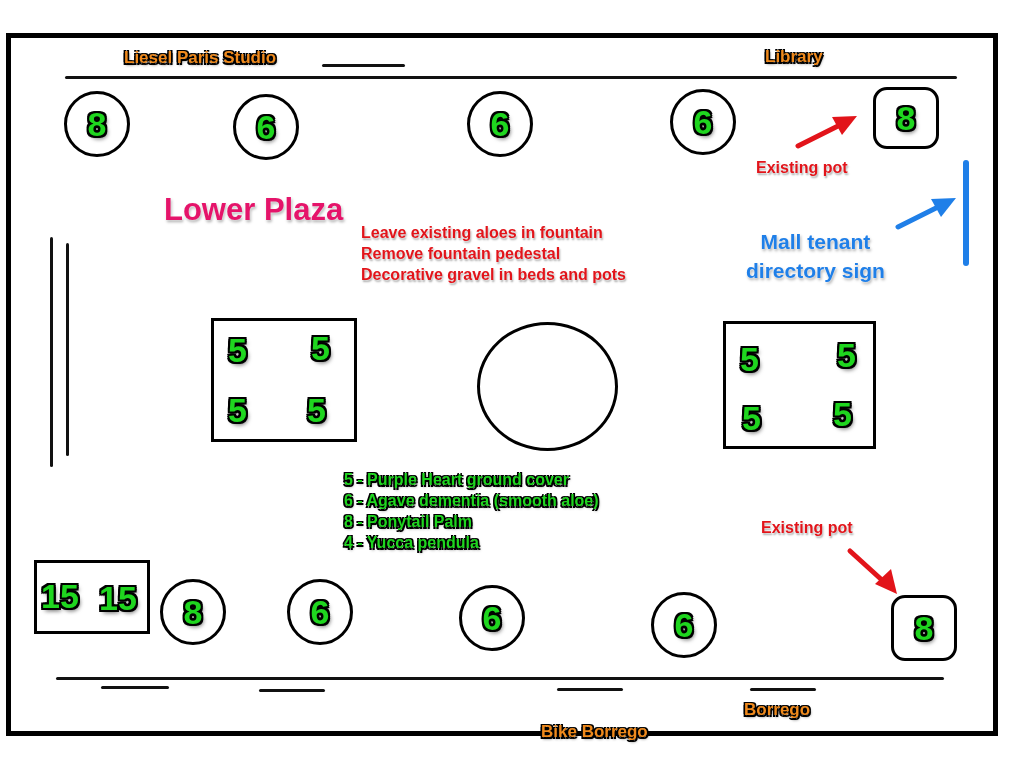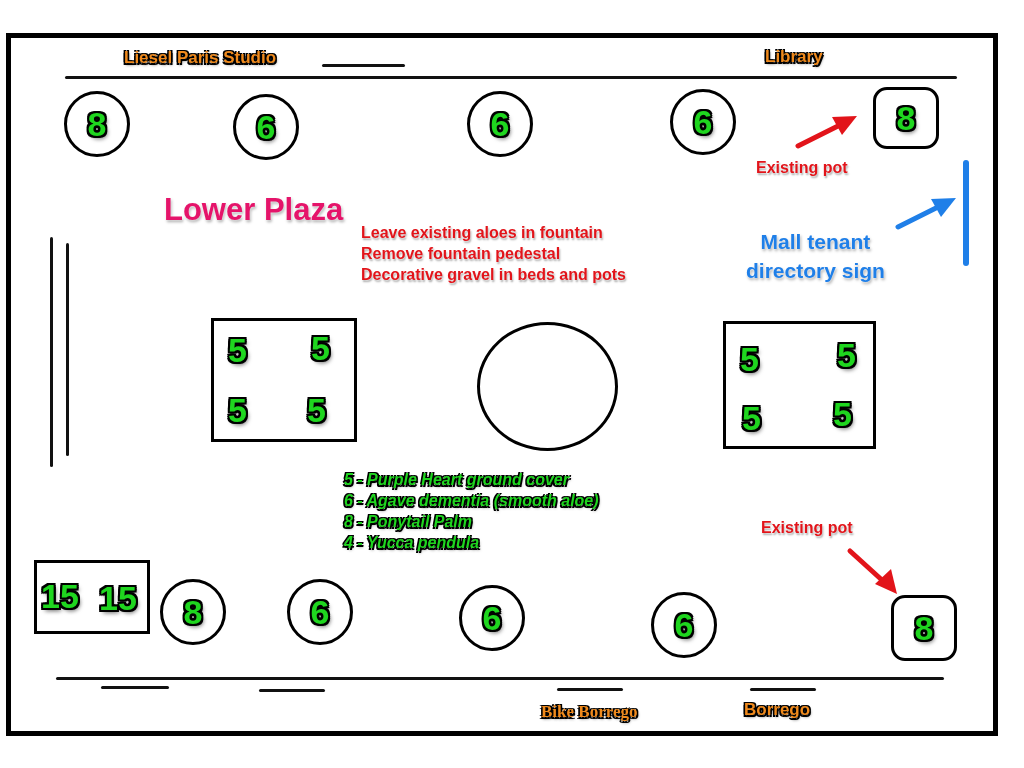--- a/index.html
+++ b/index.html
@@ -10,21 +10,21 @@
   .vline { position:absolute; width:3px; background:#111; border-radius:2px; }
   .circle { position:absolute; border:3px solid #000; border-radius:50%; box-sizing:border-box; display:flex; align-items:center; justify-content:center; }
   .rpot { position:absolute; border:3px solid #000; border-radius:14px; box-sizing:border-box; display:flex; align-items:center; justify-content:center; }
   .box { position:absolute; border:3px solid #000; box-sizing:border-box; }
   .num { font-weight:bold; color:#1fd61f; font-size:34px;
          text-shadow: -2px -2px 0 #000, 2px -2px 0 #000, -2px 2px 0 #000, 2px 2px 0 #000, 0 2px 0 #000, 0 -2px 0 #000, 2px 0 0 #000, -2px 0 0 #000, 2px 3px 4px rgba(0,0,0,.6); }
   .store { font-weight:bold; color:#f08a1c; font-size:17px;
            text-shadow: -1.5px -1.5px 0 #000, 1.5px -1.5px 0 #000, -1.5px 1.5px 0 #000, 1.5px 1.5px 0 #000, 1px 2px 3px rgba(0,0,0,.6); white-space:nowrap; }
   .redtxt { font-weight:bold; color:#e2141a; font-size:16px; text-shadow: 0 0 2px #fff, 1px 2px 2px rgba(0,0,0,.35); white-space:nowrap; line-height:21px; }
   .legend { font-weight:bold; color:#1fd61f; font-size:16px; line-height:21px; white-space:nowrap;
-            text-shadow: -1.5px -1.5px 0 #000, 1.5px -1.5px 0 #000, -1.5px 1.5px 0 #000, 1.5px 1.5px 0 #000, 1px 2px 3px rgba(0,0,0,.5); font-style: italic; }
+            text-shadow: -1.5px -1.5px 0 #000, 1.5px -1.5px 0 #000, -1.5px 1.5px 0 #000, 1.5px 1.5px 0 #000, 1px 2px 3px rgba(0,0,0,.5); }
   .title { font-weight:bold; color:#e5146a; font-size:31px; text-shadow: 0 0 3px #fff, 1px 2px 3px rgba(0,0,0,.35); white-space:nowrap; }
   .bluetxt { font-weight:bold; color:#1f7fe8; font-size:21px; line-height:29px; text-shadow: 0 0 2px #fff, 1px 2px 3px rgba(0,0,0,.35); white-space:nowrap; }
   svg.arrows { position:absolute; left:0; top:0; width:1024px; height:768px; pointer-events:none; }
 </style>
 </head>
 <body>
 
 <div class="abs frame"></div>
 
 <div class="hline" style="left:65px; top:76px; width:892px;"></div>
@@ -36,21 +36,21 @@
 <div class="hline" style="left:557px; top:688px; width:66px;"></div>
 <div class="hline" style="left:750px; top:688px; width:66px;"></div>
 
 <div class="vline" style="left:50px; top:237px; height:230px;"></div>
 <div class="vline" style="left:66px; top:243px; height:213px;"></div>
 
 <div class="abs" style="left:963px; top:160px; width:6px; height:106px; background:#1f7fe8; border-radius:3px;"></div>
 
 <div class="abs store" style="left:124px; top:48px;">Liesel Paris Studio</div>
 <div class="abs store" style="left:765px; top:47px;">Library</div>
-<div class="abs store" style="left:541px; top:702px;font-family:Liberation Serif, serif;">Bike Borrego</div>
+<div class="abs store" style="left:541px; top:722px;">Bike Borrego</div>
 <div class="abs store" style="left:744px; top:700px;">Borrego</div>
 
 <div class="abs title" style="left:116px; top:192px;margin-left:48px;">Lower Plaza</div>
 
 <div class="abs" style="left:361px; top:222px;">
   <div class="redtxt">Leave existing aloes in fountain</div>
   <div class="redtxt">Remove fountain pedestal</div>
   <div class="redtxt">Decorative gravel in beds and pots</div>
 </div>
 

